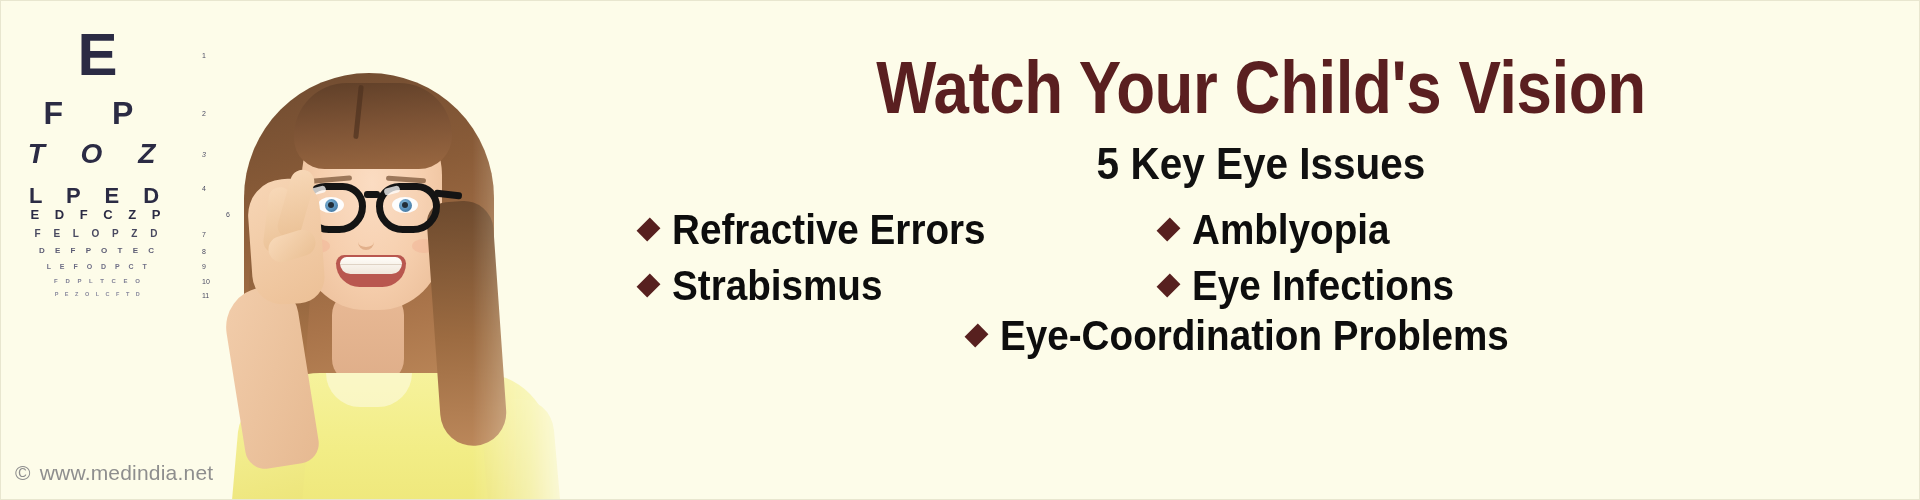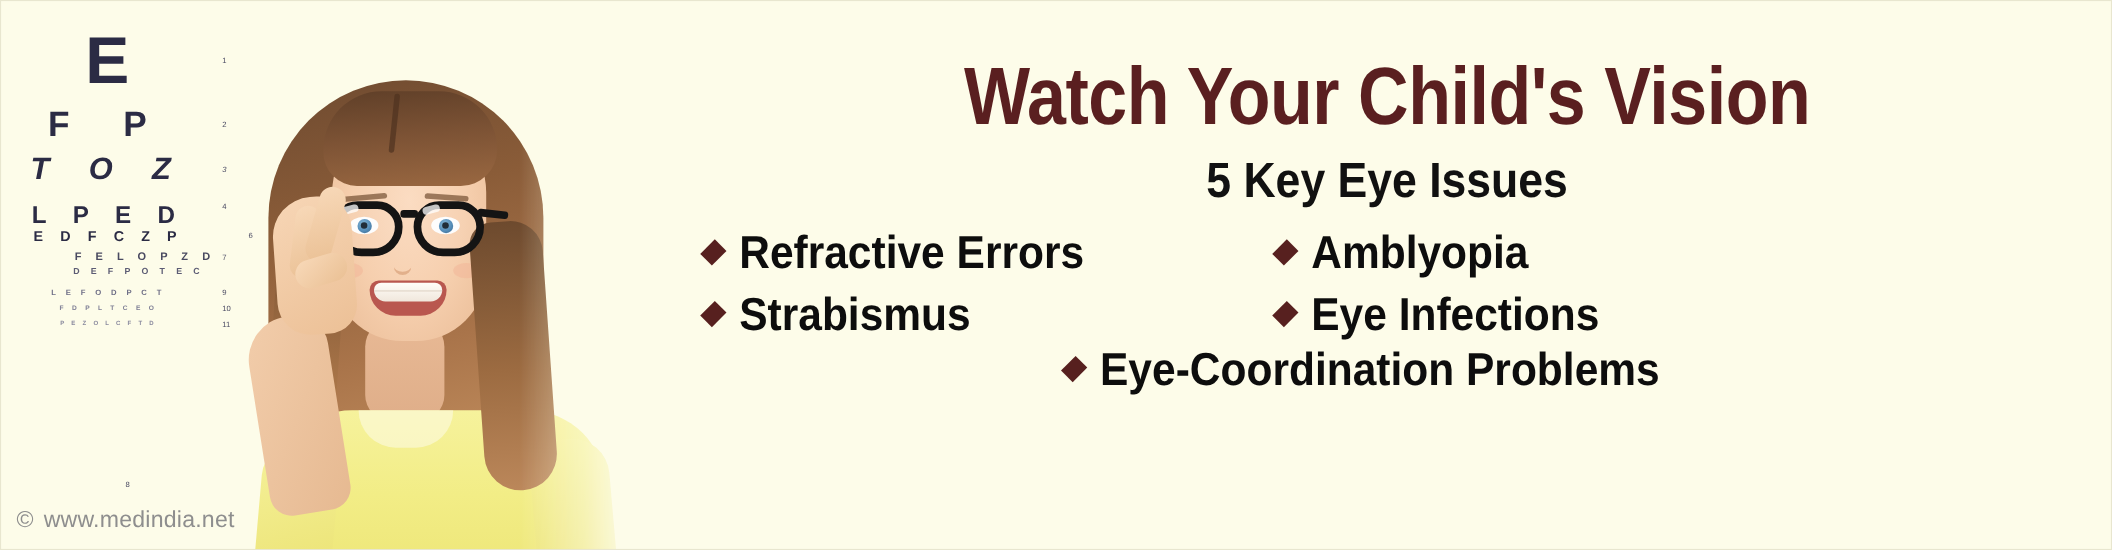--- a/index.html
+++ b/index.html
@@ -60,24 +60,24 @@
   .r2 .chart-letters { font-size: 32px; letter-spacing: 20px; }
   .r2 { height: 44px; }
   .r3 .chart-letters { font-size: 28px; letter-spacing: 14px; }
   .r3 { height: 38px; font-style: italic; }
   .r4 .chart-letters { font-size: 22px; letter-spacing: 9px; margin-top: 14px; }
   .r4 { height: 31px; }
   .r5 .chart-letters { font-size: 17px; letter-spacing: 7px; }
   .r5 { height: 25px; }
   .r6 .chart-letters { font-size: 13px; letter-spacing: 6px; }
   .r6 { height: 21px; gap: 24px; }
-  .r7 .chart-letters { font-size: 10px; letter-spacing: 5px; color:#494960;text-align:right; }
+  .r7 .chart-letters { font-size: 10px; letter-spacing: 5px; color:#494960; }
   .r7 { height: 18px; }
   .r8 .chart-letters { font-size: 8px; letter-spacing: 4px; color:#5c5c74; filter: blur(0.3px); }
-  .r8 { height: 16px; flex-direction: column; }
+  .r8 { height: 16px; }
   .r9 .chart-letters { font-size: 7px; letter-spacing: 3.5px; color:#6e6e86; filter: blur(0.4px); }
   .r9 { height: 15px; }
   .r10 .chart-letters { font-size: 6px; letter-spacing: 3px; color:#7d7d94; filter: blur(0.5px); }
   .r10 { height: 14px; }
   .r11 .chart-letters { font-size: 5.5px; letter-spacing: 2.5px; color:#8a8a9e; filter: blur(0.55px); }
   .r11 { height: 14px; }
 
   
   #photo {
     position: absolute;

